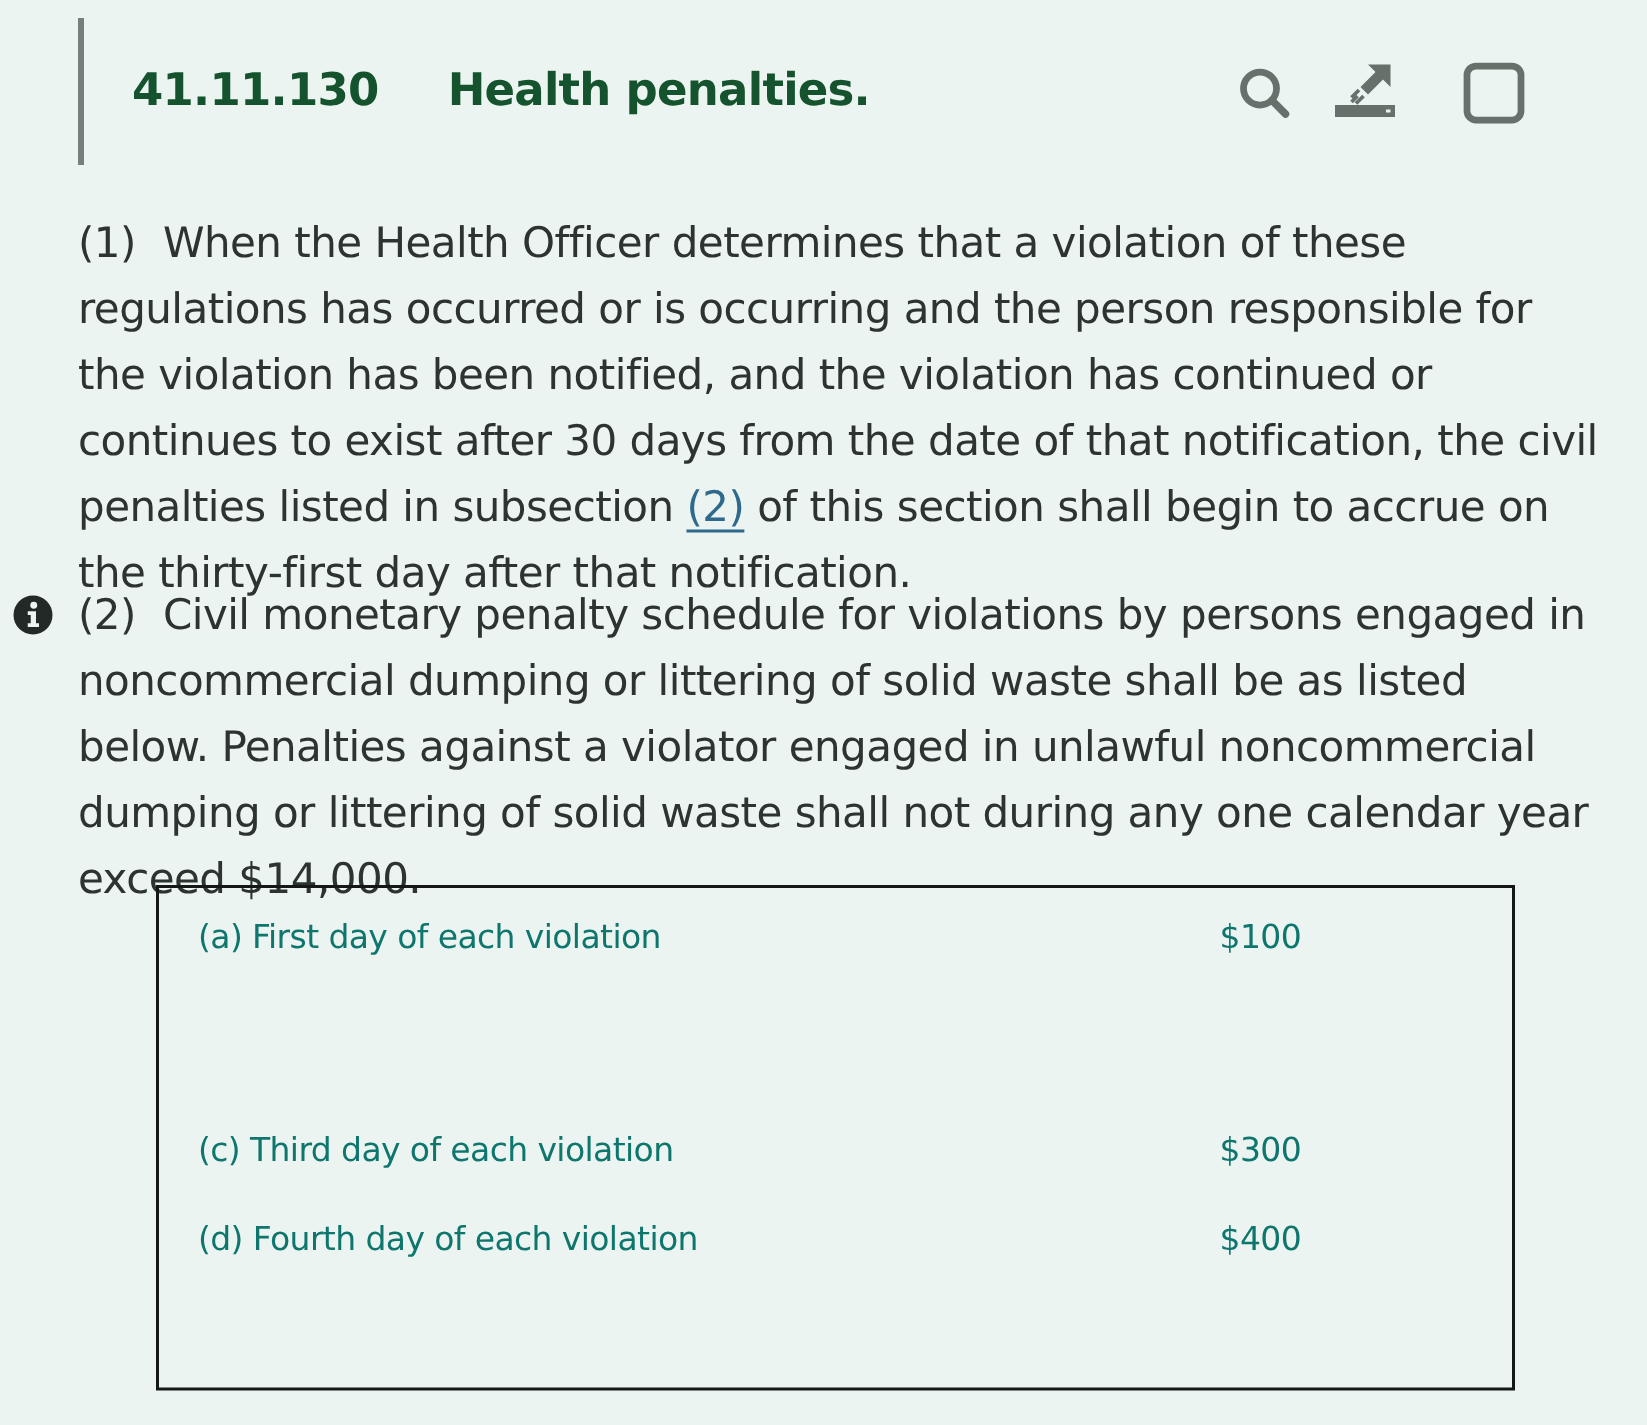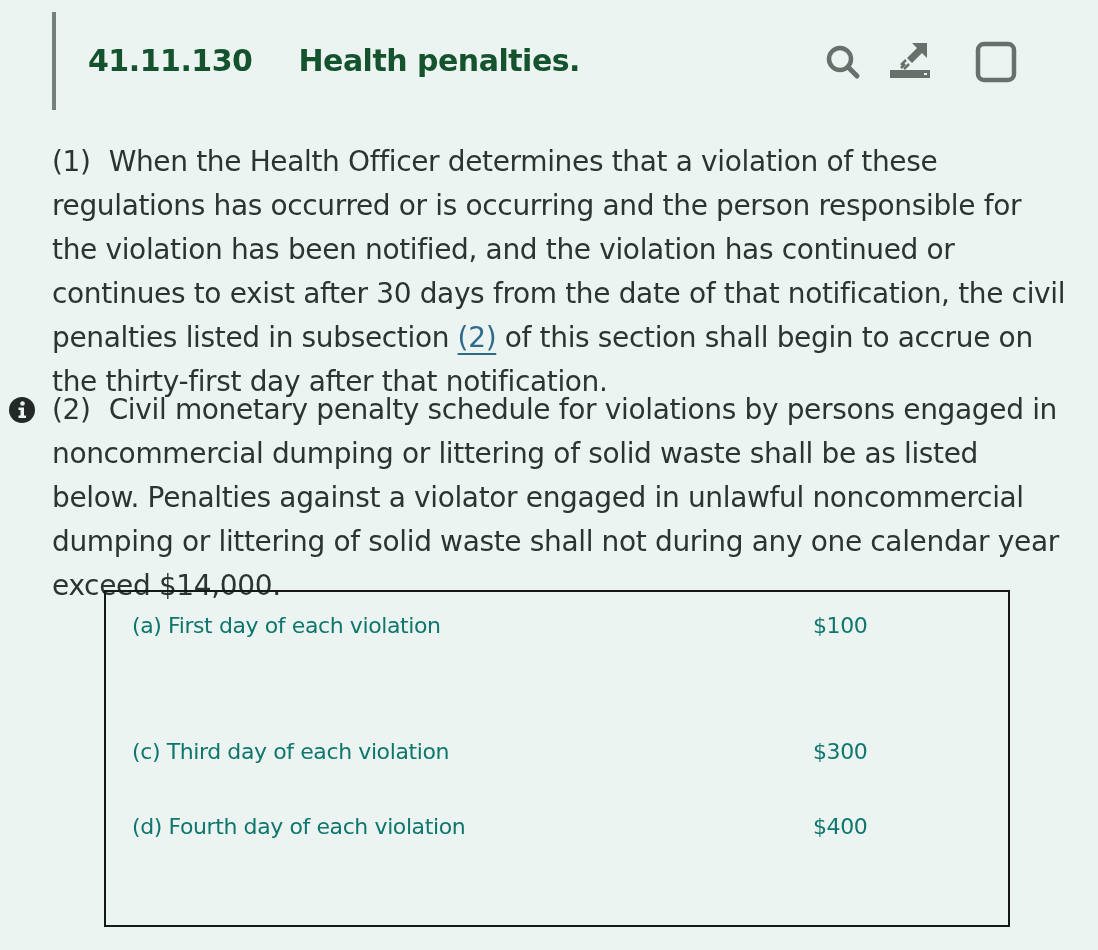--- a/index.html
+++ b/index.html
@@ -147,21 +147,21 @@
 
 <div class="para para2">
   <span class="num">(2)</span><span>Civil monetary penalty schedule for violations by persons engaged in noncommercial dumping or littering of solid waste shall be as listed below. Penalties against a violator engaged in unlawful noncommercial dumping or littering of solid waste shall not during any one calendar year exceed $14,000.</span>
 </div>
 
 <div class="penalty-table">
   <div class="row" style="top:14px;">
     <span class="desc">(a) First day of each violation</span>
     <span class="amt">$100</span>
   </div>
-  <div class="row" style="top:140px;">
+  <div class="row" style="top:156px;">
     <span class="desc">(c) Third day of each violation</span>
     <span class="amt">$300</span>
   </div>
   <div class="row" style="top:215px;">
     <span class="desc">(d) Fourth day of each violation</span>
     <span class="amt">$400</span>
   </div>
 </div>
 
 </body></html>

